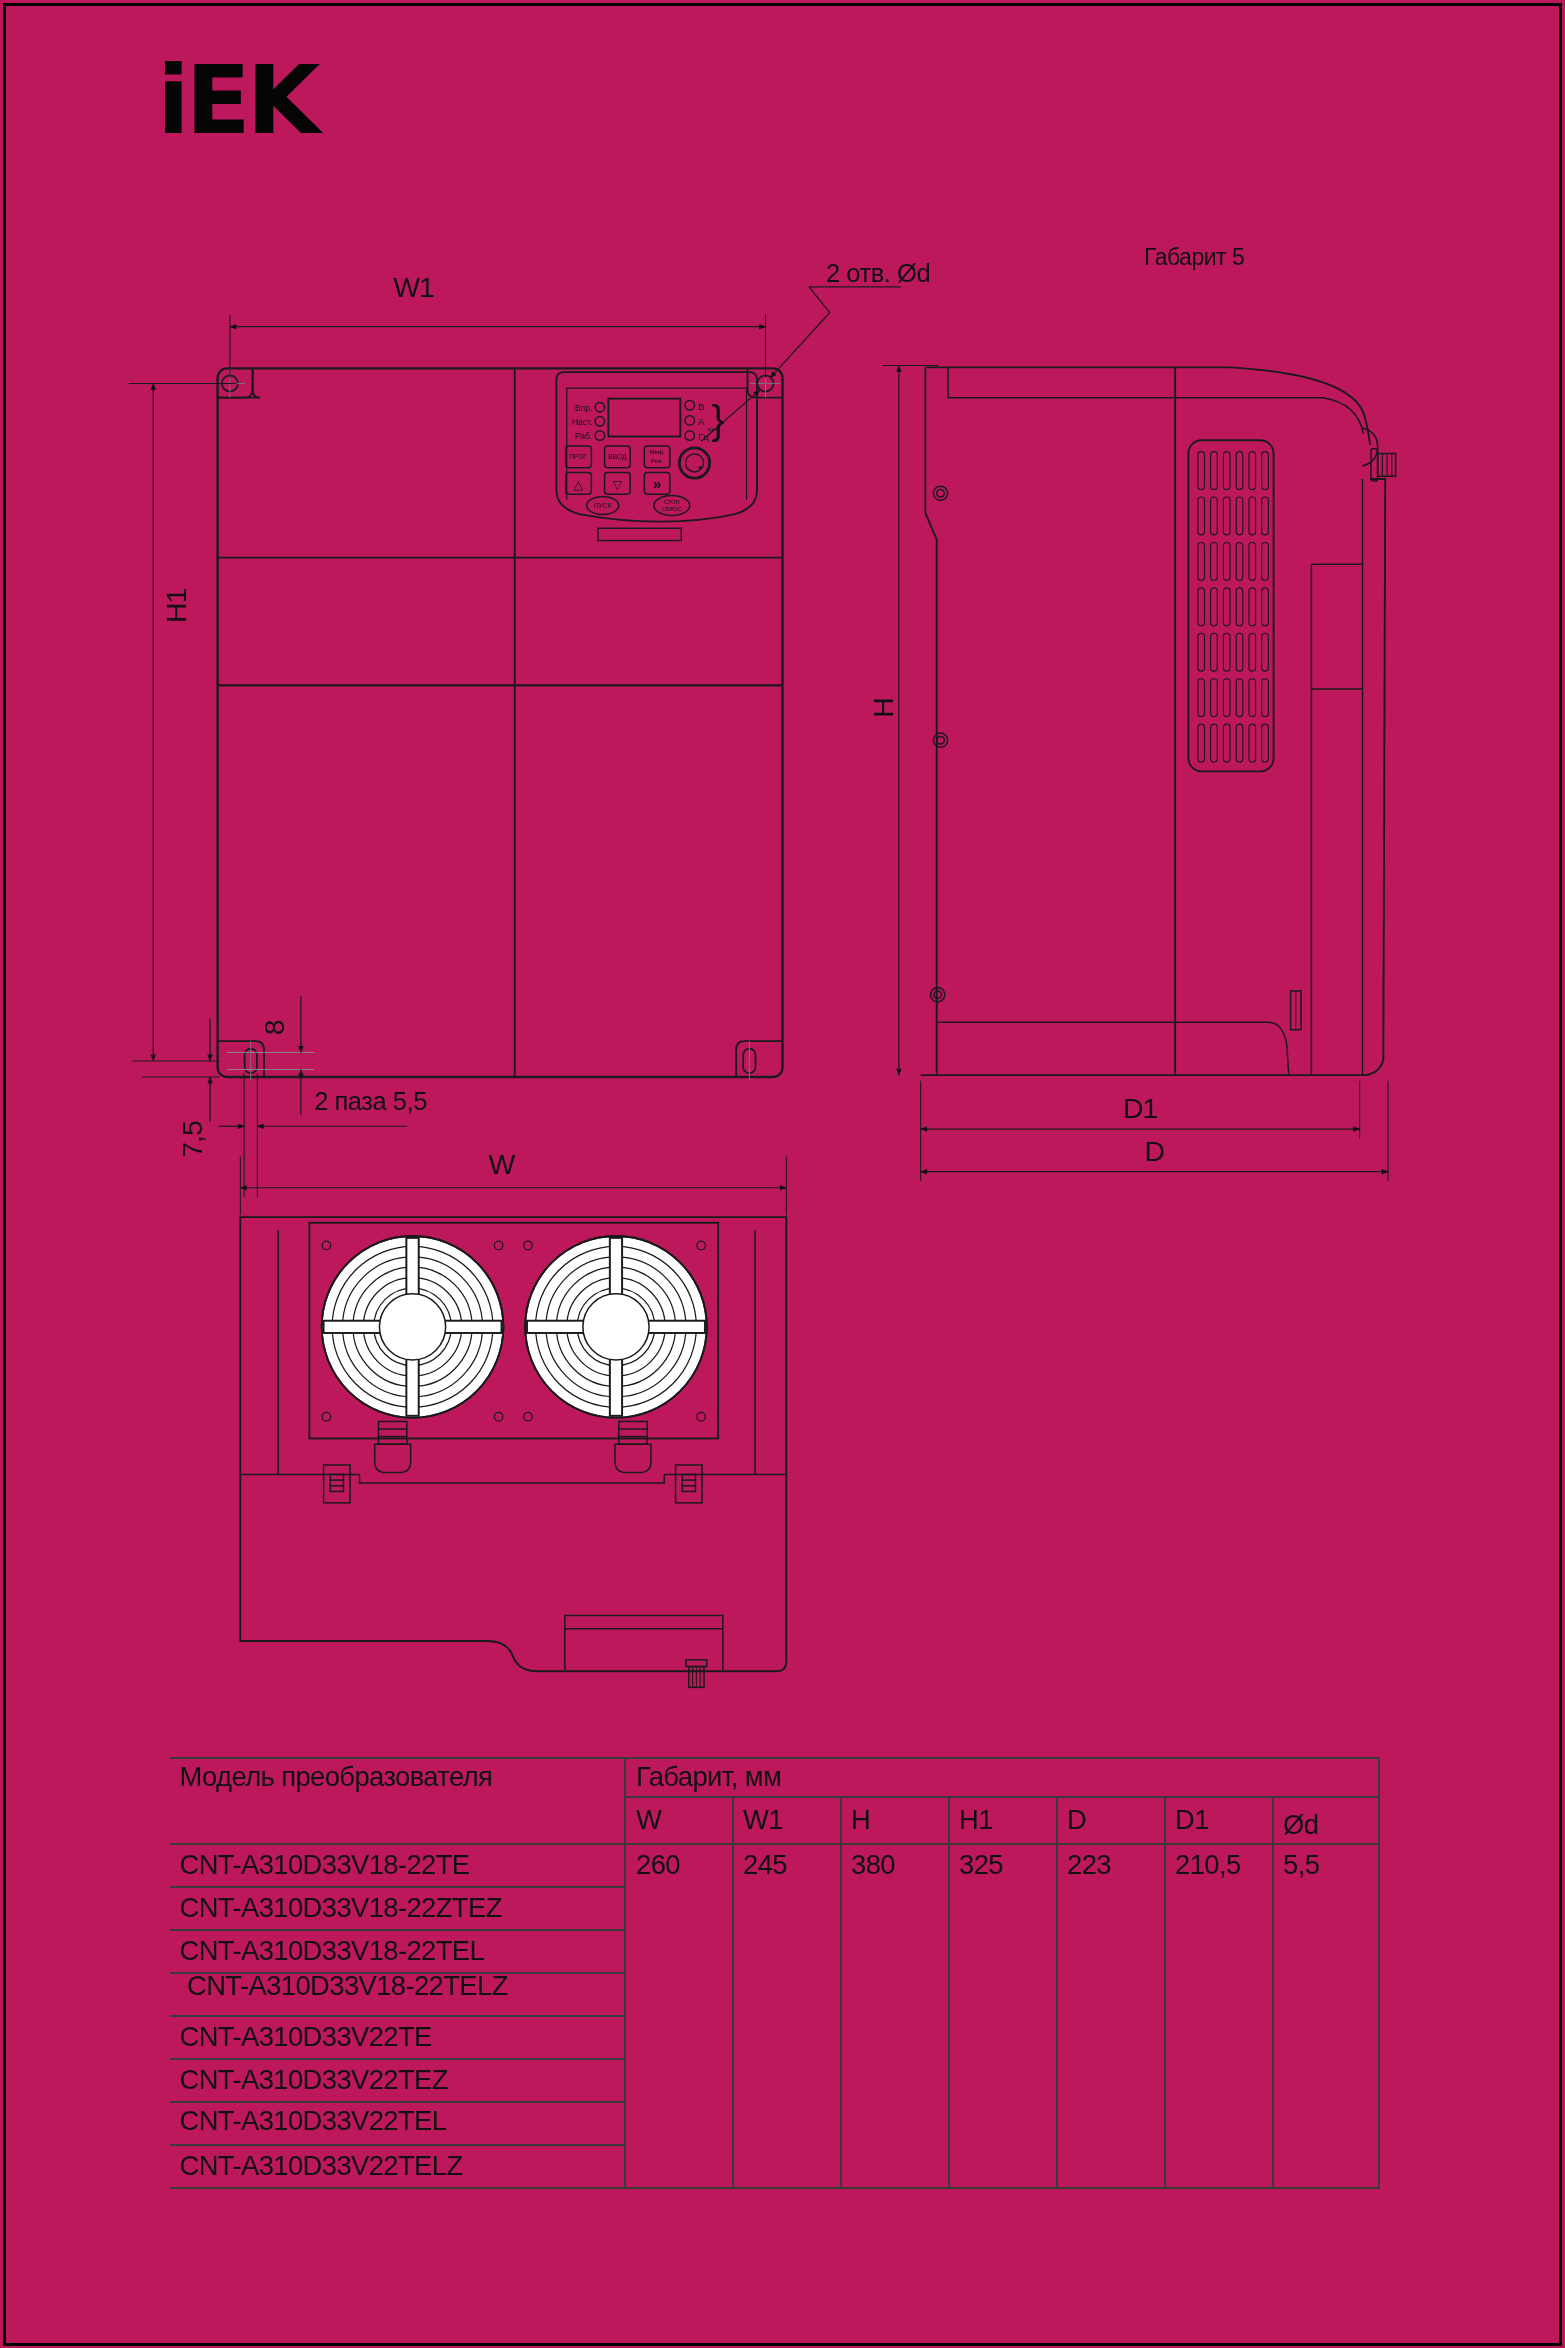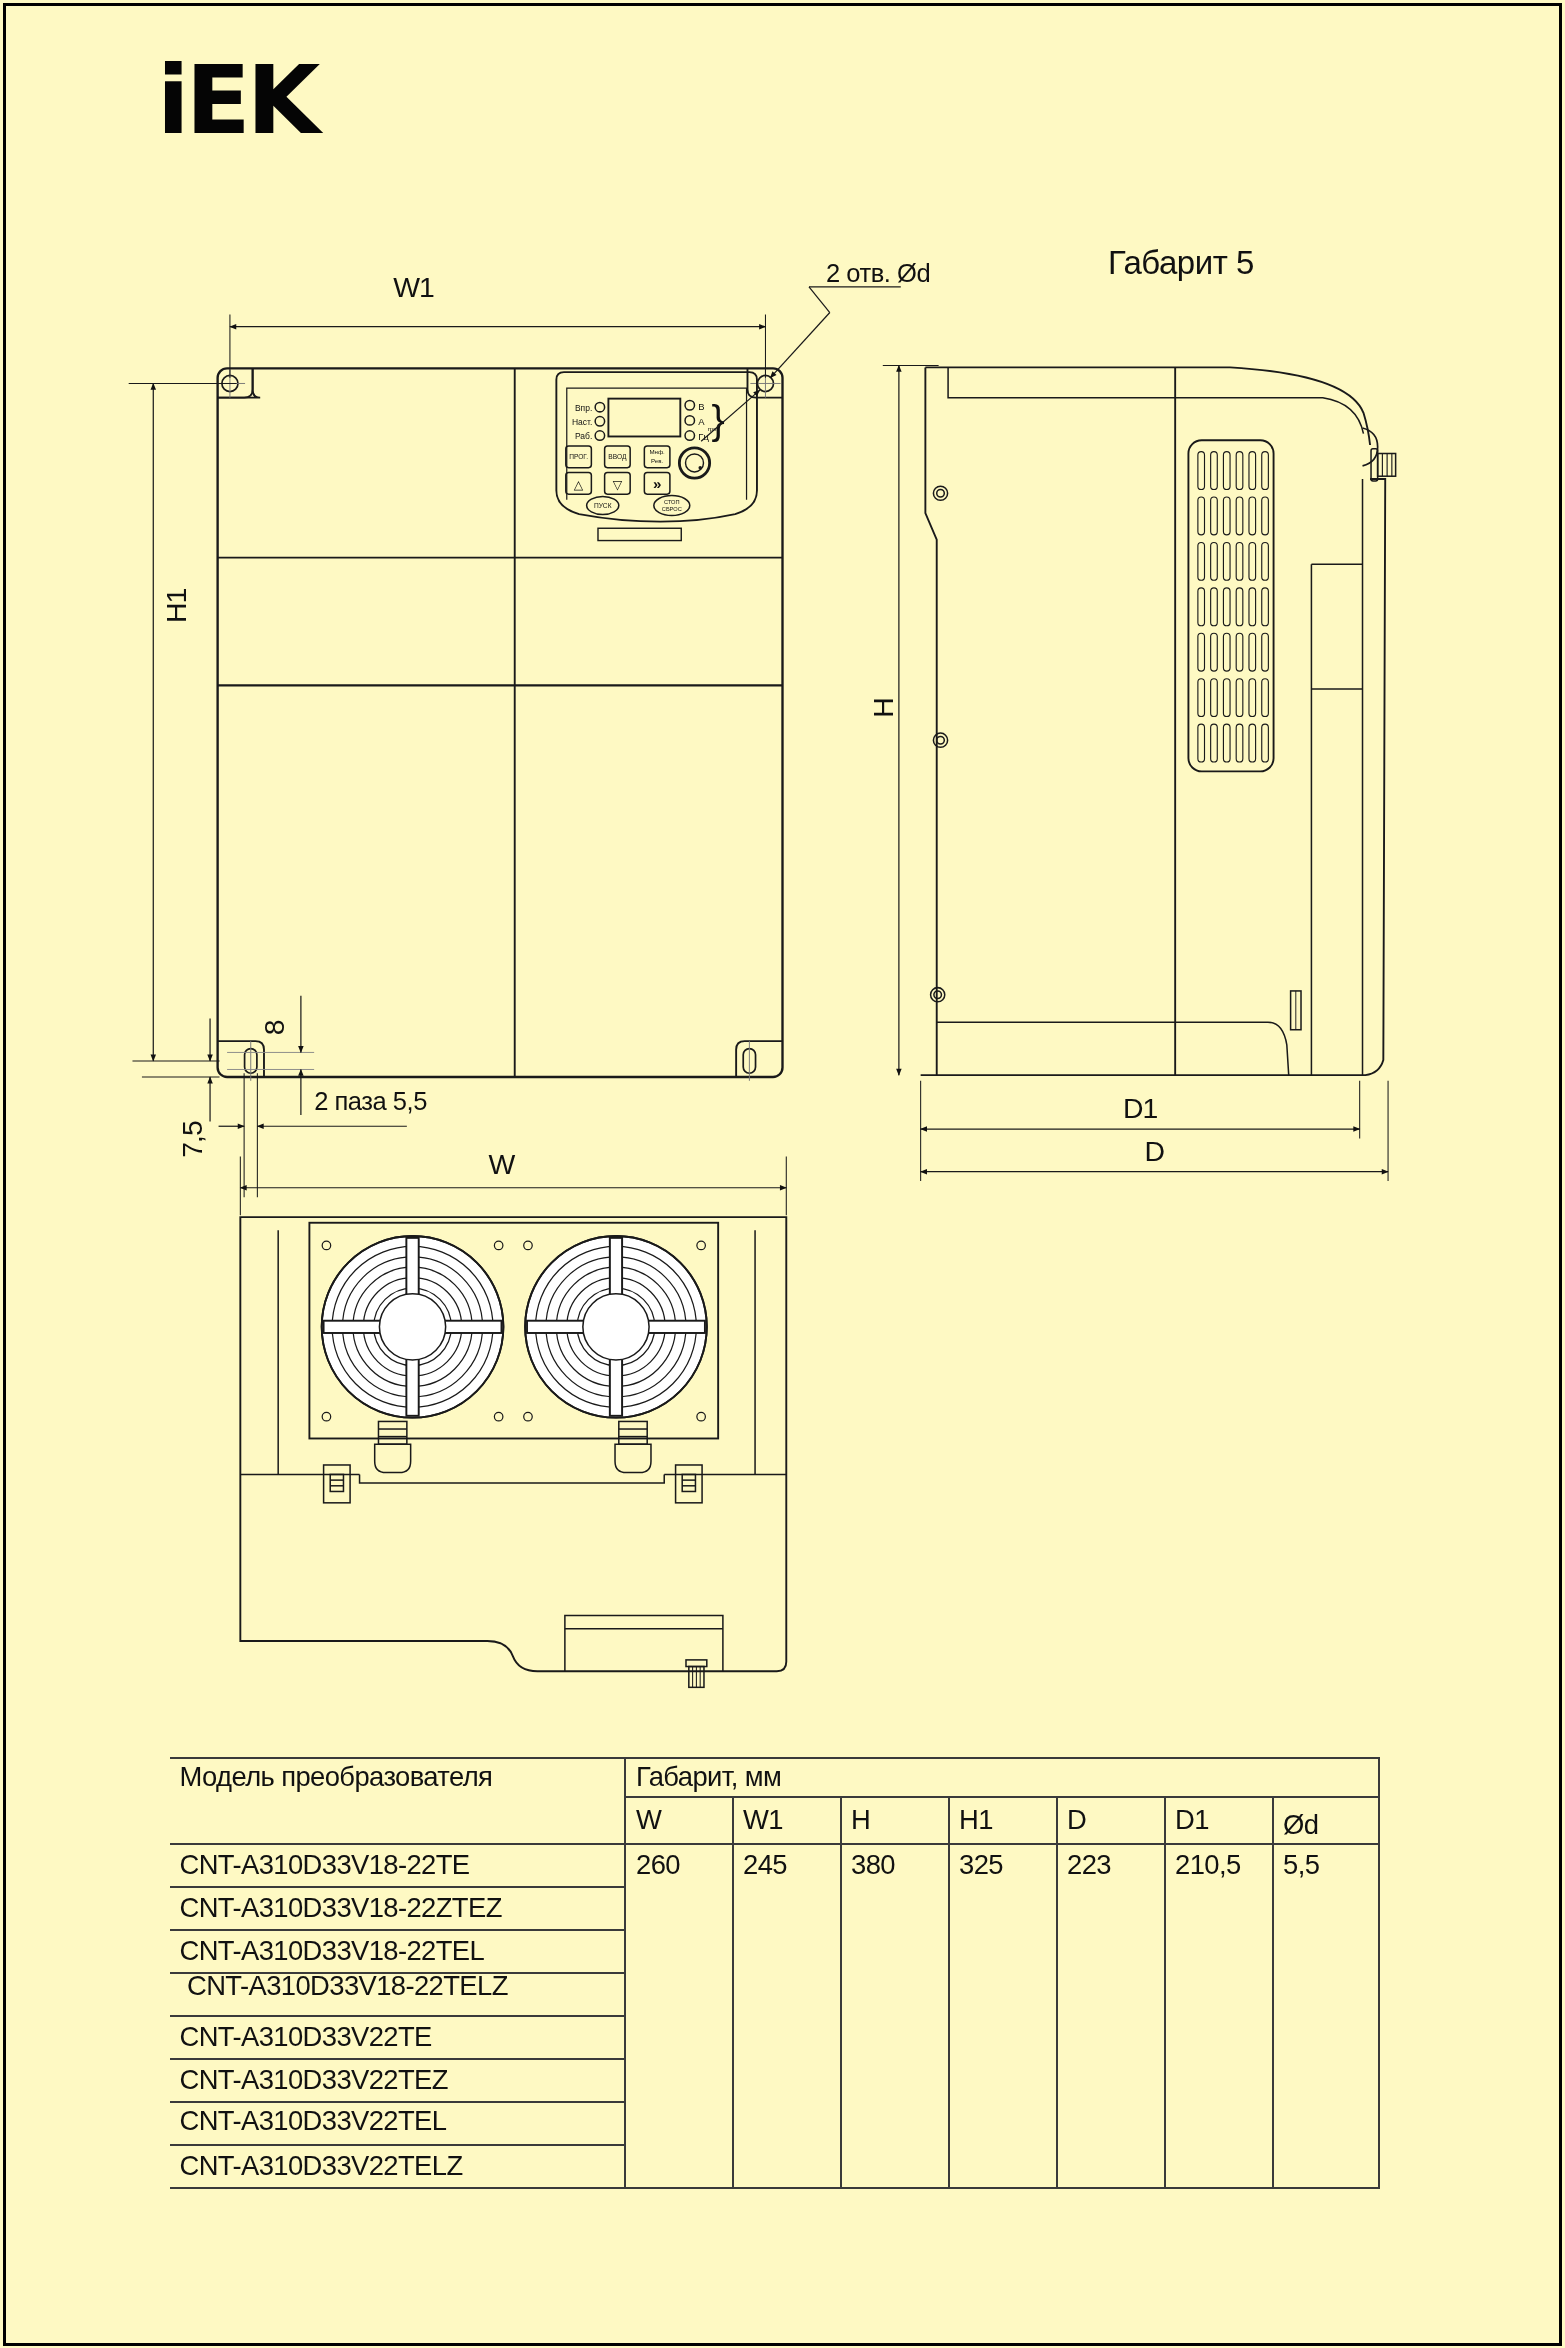--- a/index.html
+++ b/index.html
@@ -1,21 +1,21 @@
 <!DOCTYPE html>
 <html style="font-size:15px"><head>
 <meta charset="utf-8">
 <style>
   html,body{margin:0;padding:0;background:#ddd}
-  .page{position:relative;width:1565px;height:2349px;background:#fef9c3;
+  .page{position:relative;width:1565px;height:2349px;background:#be185d;
         font-family:"Liberation Sans",sans-serif;color:#111;overflow:hidden}
   .frame{position:absolute;inset:2.8px;border:3.8px solid #000;pointer-events:none}
   .logo{position:absolute;left:157px;top:57px;font-family:"DejaVu Sans",sans-serif;
         font-weight:bold;font-size:95px;line-height:87px;letter-spacing:-3.8px;color:#050505}
-  .gabarit{position:absolute;left:1108px;top:244px;font-size:33px;letter-spacing:-0.5px}
+  .gabarit{position:absolute;left:1144px;top:244px;font-size:23px;letter-spacing:-0.5px}
   svg text{font-family:"Liberation Sans",sans-serif;fill:#111}
   .dimt{font-size:30px;letter-spacing:-1px}
   .notet{font-size:27px;letter-spacing:-0.5px}
   
   .dtable{position:absolute;left:170px;top:1757px;width:1211px;height:432px;font-size:27.4px;letter-spacing:-0.6px}
   .hl{position:absolute;height:1.9px;background:#3a3a3a}
   .vl{position:absolute;width:1.9px;background:#3a3a3a}
   .tc{position:absolute;display:flex;align-items:center;white-space:nowrap}
 </style>
 </head>

